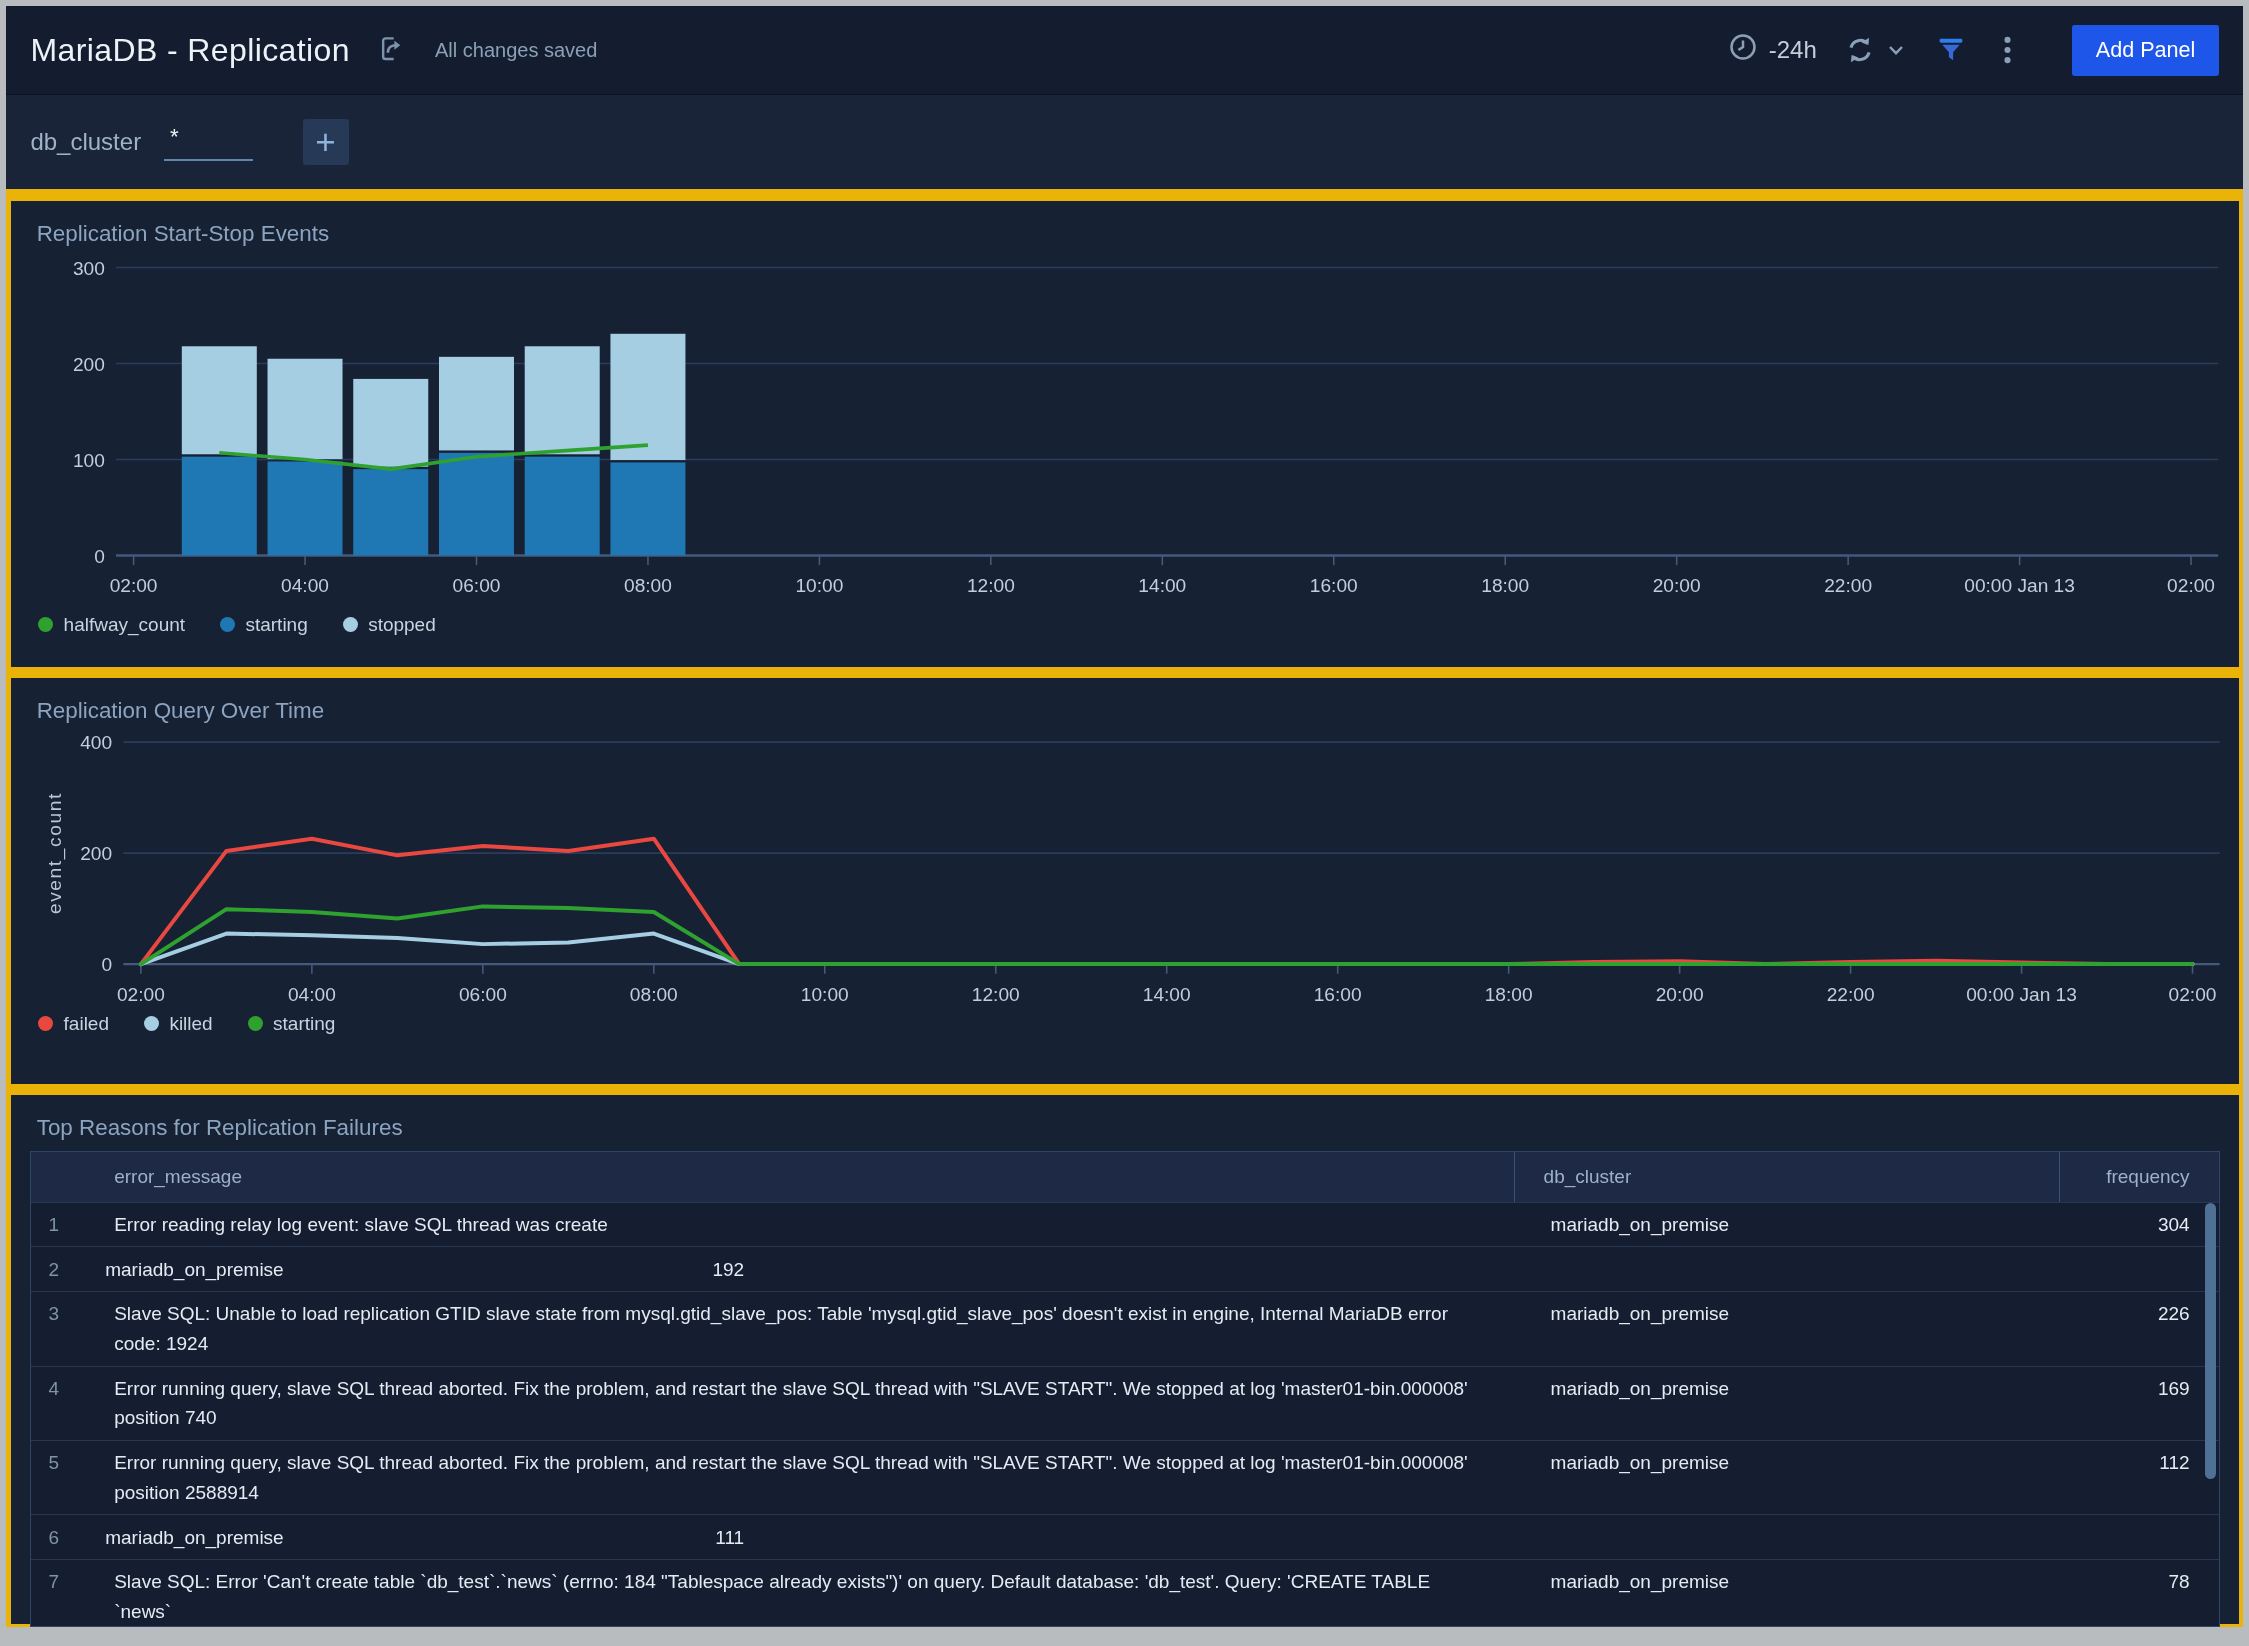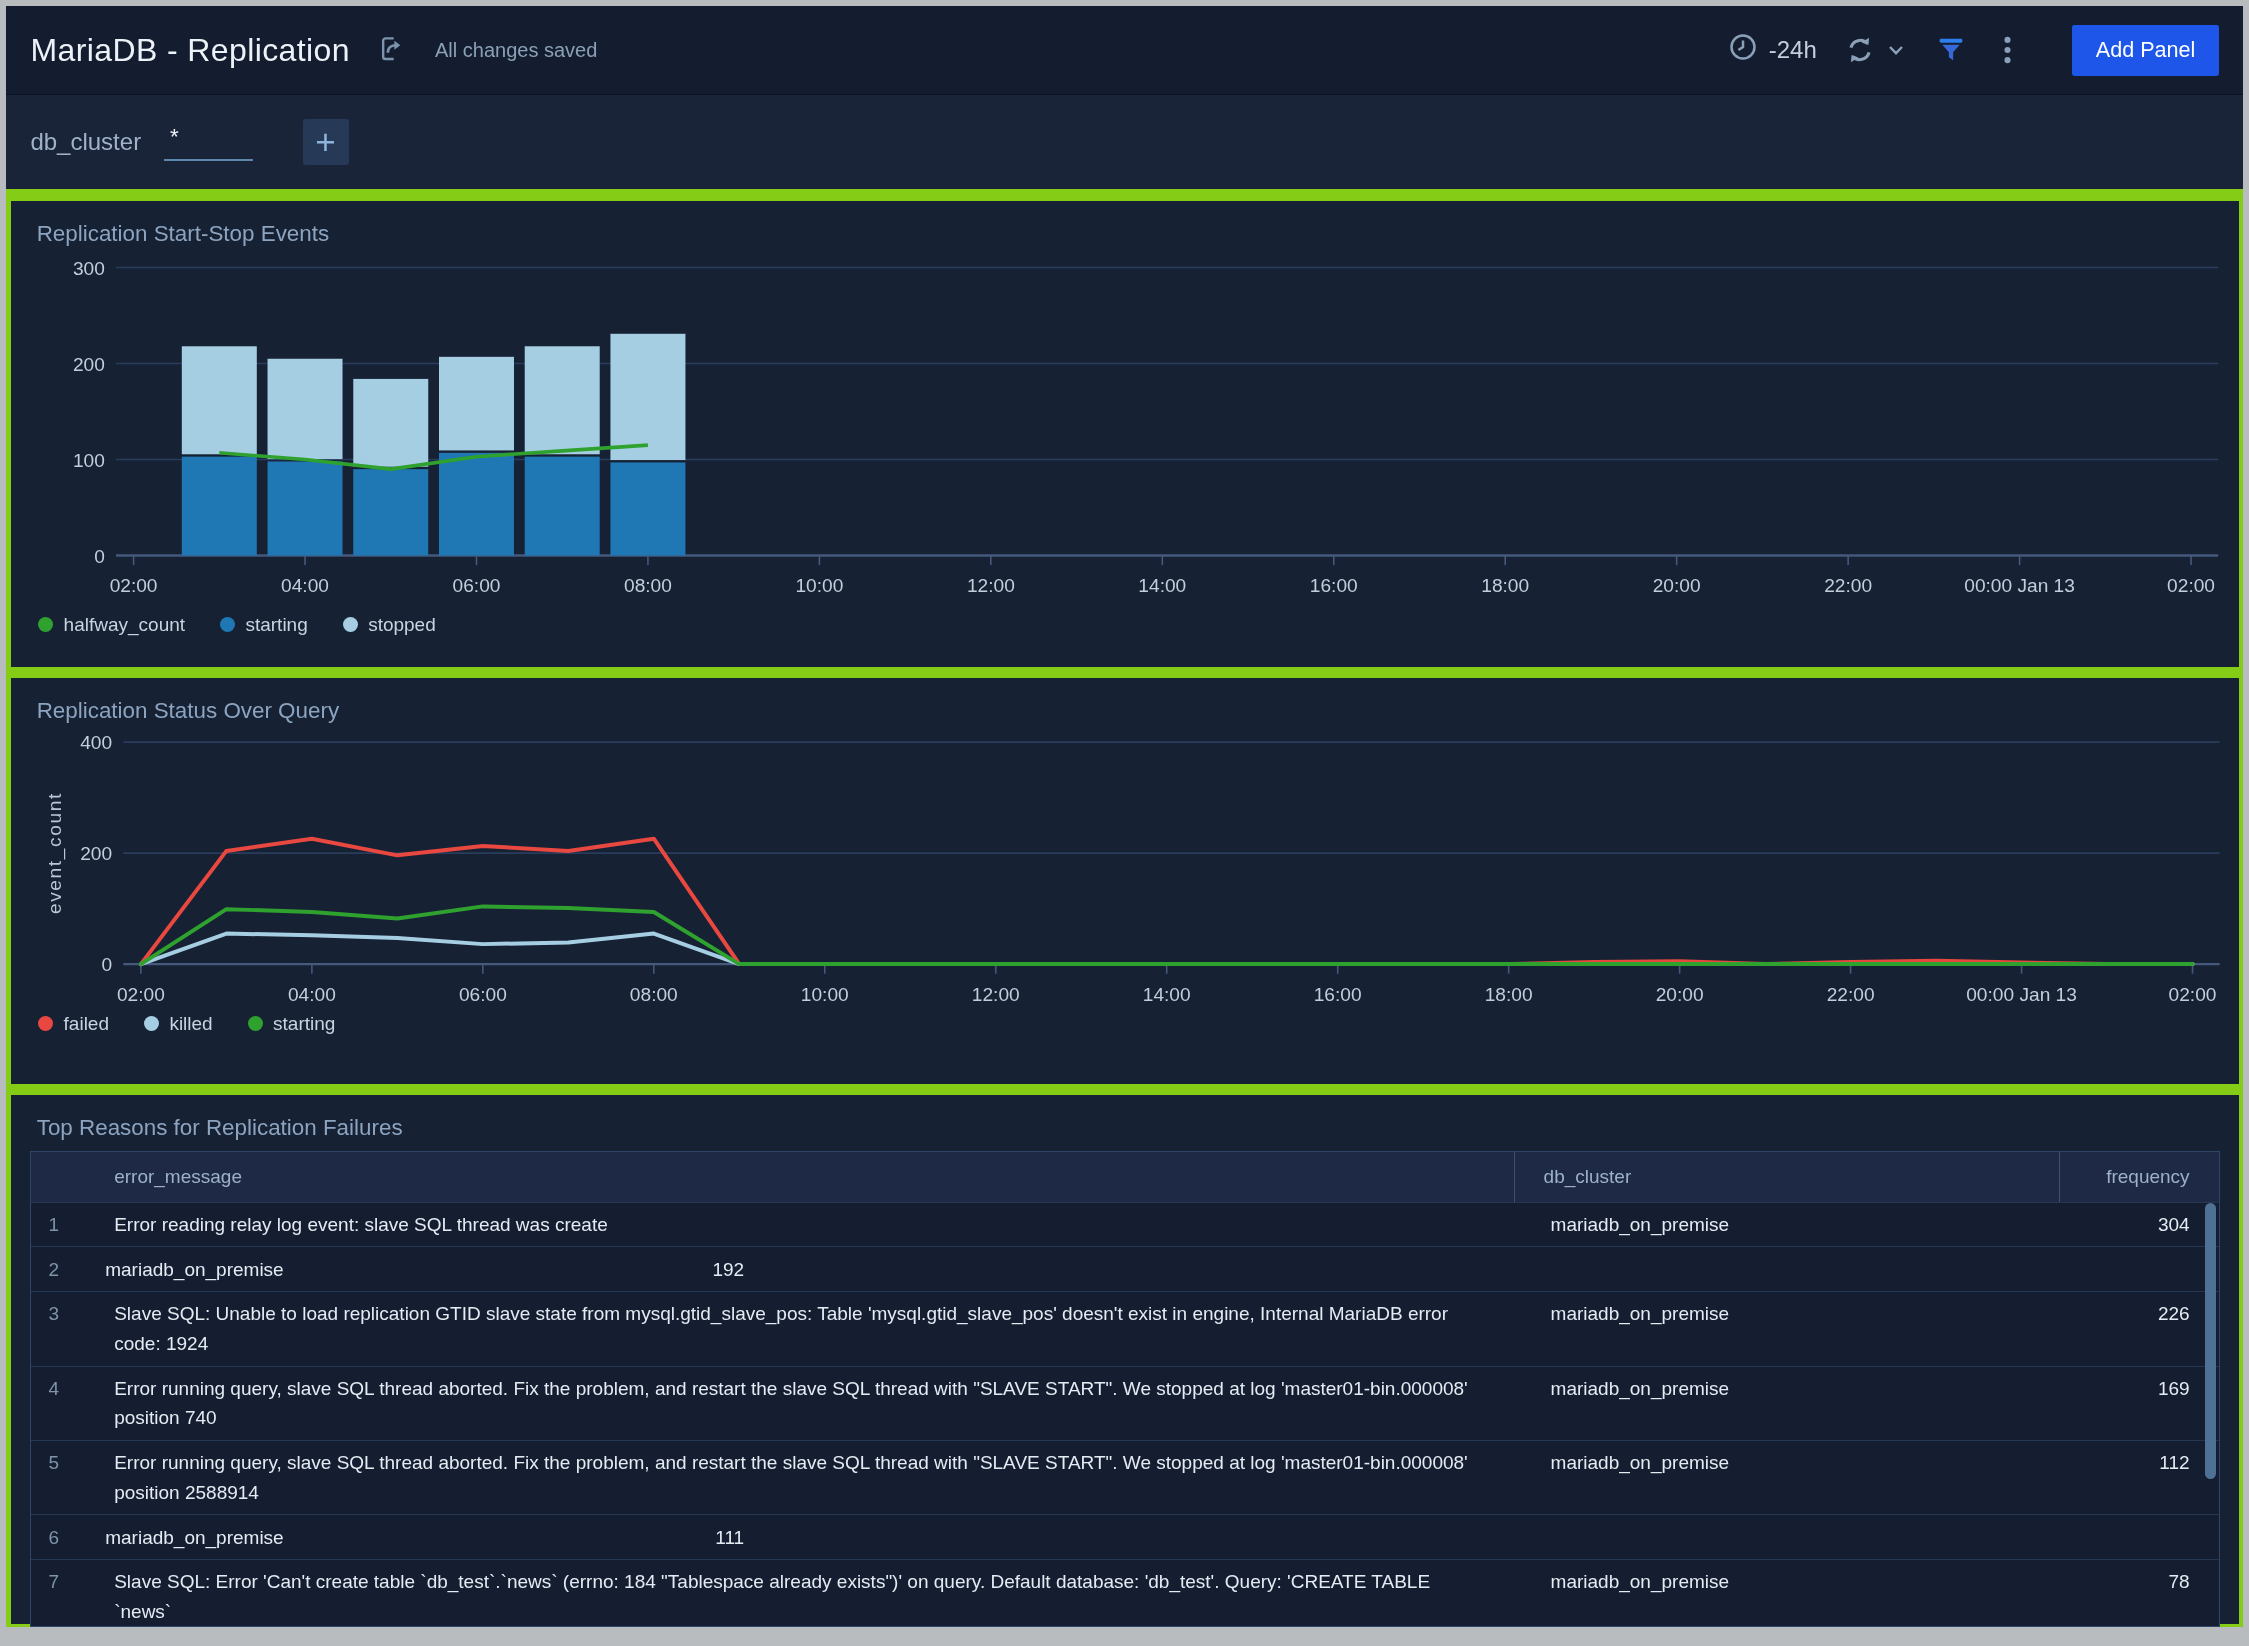--- a/index.html
+++ b/index.html
@@ -1,19 +1,19 @@
 <!DOCTYPE html>
 <html style="font-size:12.8px"><head>
 <meta charset="utf-8">
 <style>
   * { box-sizing: border-box; margin: 0; padding: 0; }
   html,body { width: 2250px; height: 1646px; overflow: hidden;
     background: #b9bcbe; font-family: "Liberation Sans", sans-serif; }
   .screen { position: absolute; top: 6.4px; left: 6.4px; width: 2237px; height: 1621px;
-    background: #84cc16; overflow: hidden; }
+    background: #eab308; overflow: hidden; }
 
   
   .topbar { height: 89px; background: #141d2f; display: flex; align-items: center;
     padding: 0 24px; border-bottom: 1.6px solid #0a1322; }
   .dash-title { font-size: 32px; font-weight: 500; color: #edf2f8; letter-spacing: 0.4px; }
   .share-btn { margin-left: 27px; display: flex; align-items: center; cursor: pointer; }
   .save-status { margin-left: 29px; color: #8aa0b6; font-size: 20px; }
   .flex-spacer { flex: 1; }
   .tb-right { display: flex; align-items: center; gap: 27px; }
   .timerange { display: flex; align-items: center; gap: 11.2px; color: #c3cedb;
@@ -199,21 +199,21 @@
             <span>starting</span>
           </span>
           <span class="legend-item">
             <span class="dot" style="background: rgb(166, 206, 227);"></span>
             <span>stopped</span>
           </span>
         </div>
     </div>
 
     <div class="panel panel2">
-      <div class="panel-title">Replication Status Over Query</div>
+      <div class="panel-title">Replication Query Over Time</div>
       <svg id="chart2" class="chart" width="2186" height="281" viewBox="0 0 2738 352">
           <line x1="108" x2="2734" y1="19" y2="19" stroke="#2a3c5c" stroke-width="2"></line>
           <text x="94" y="28" fill="#c3cedb" text-anchor="end" font-size="24">400</text>
           <line x1="108" x2="2734" y1="158" y2="158" stroke="#2a3c5c" stroke-width="2"></line>
           <text x="94" y="167" fill="#c3cedb" text-anchor="end" font-size="24">200</text>
           <line x1="108" x2="2734" y1="297" y2="297" stroke="#44597b" stroke-width="3"></line>
           <text x="94" y="306" fill="#c3cedb" text-anchor="end" font-size="24">0</text>
           <line x1="130" x2="130" y1="297" y2="309" stroke="#44597b" stroke-width="2"></line>
           <text x="130" y="343" fill="#c3cedb" text-anchor="middle" font-size="24">02:00</text>
           <line x1="344.16666666666663" x2="344.16666666666663" y1="297" y2="309" stroke="#44597b" stroke-width="2"></line>

